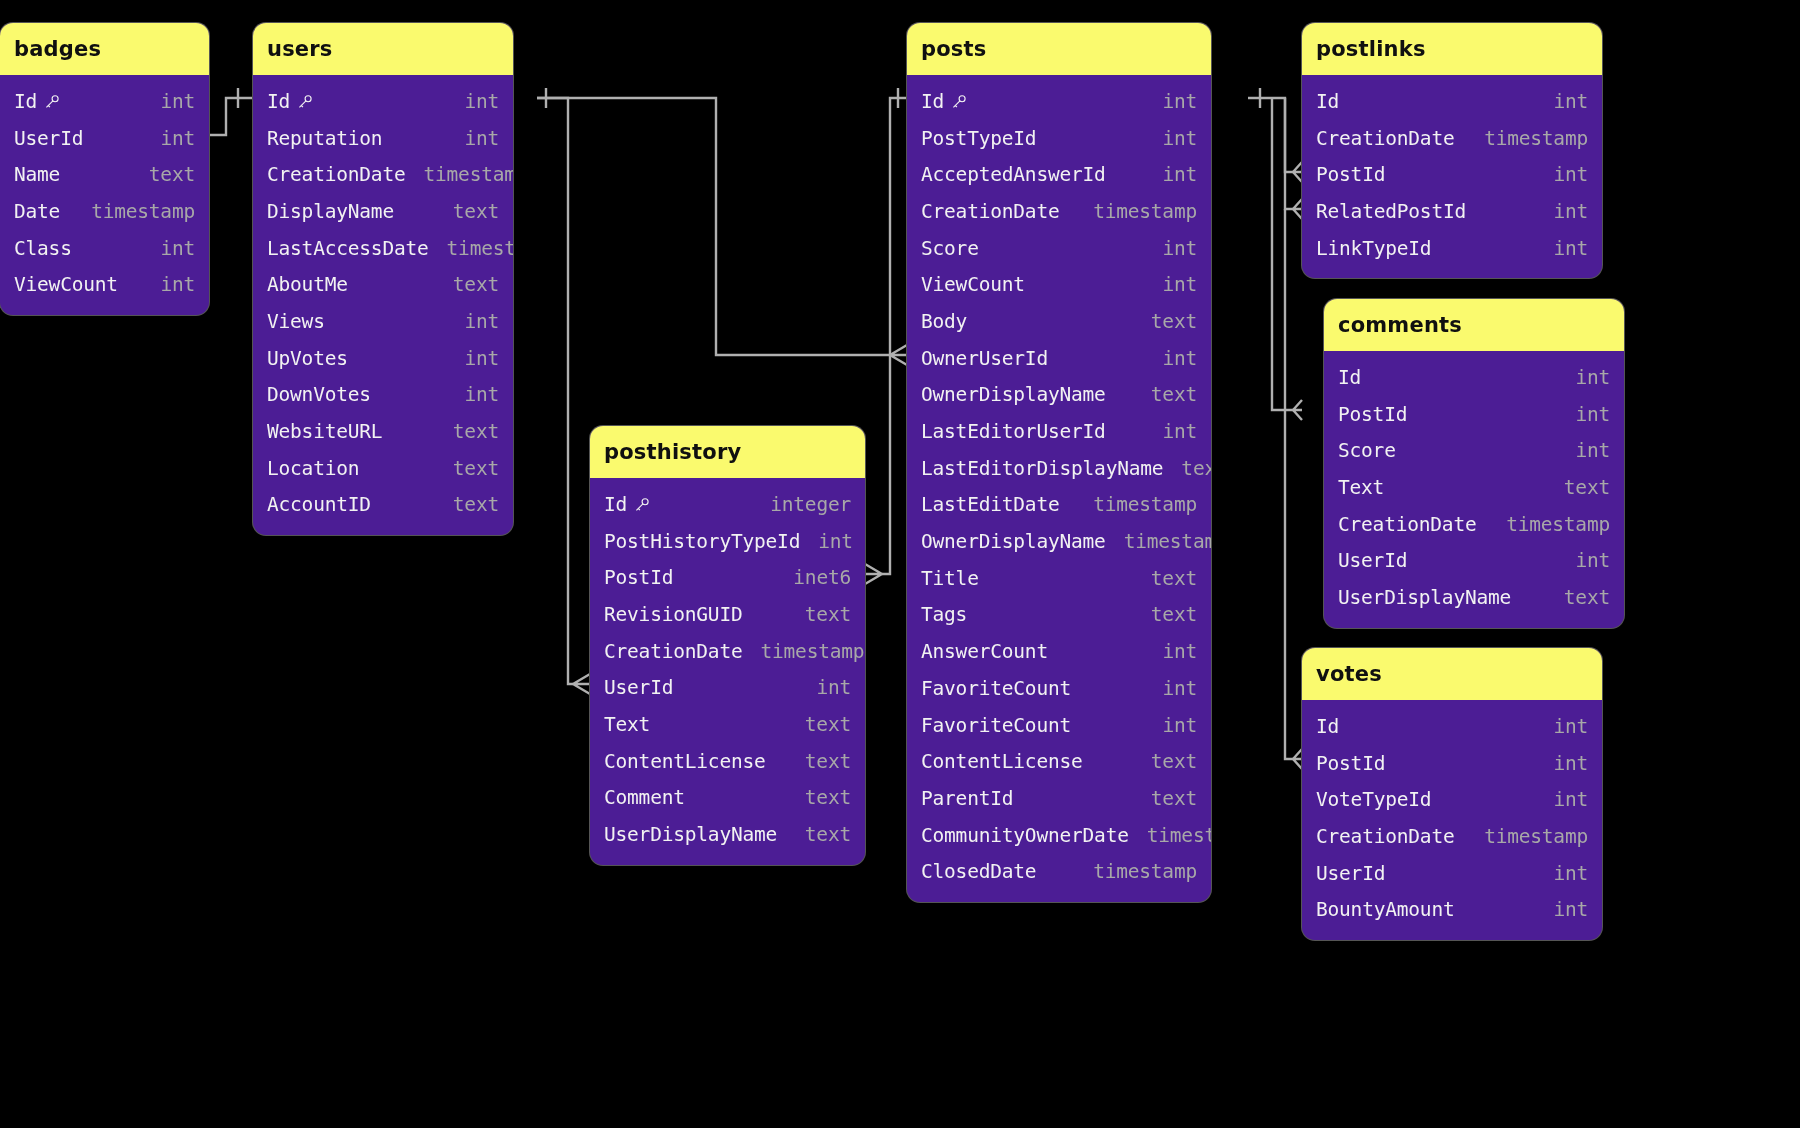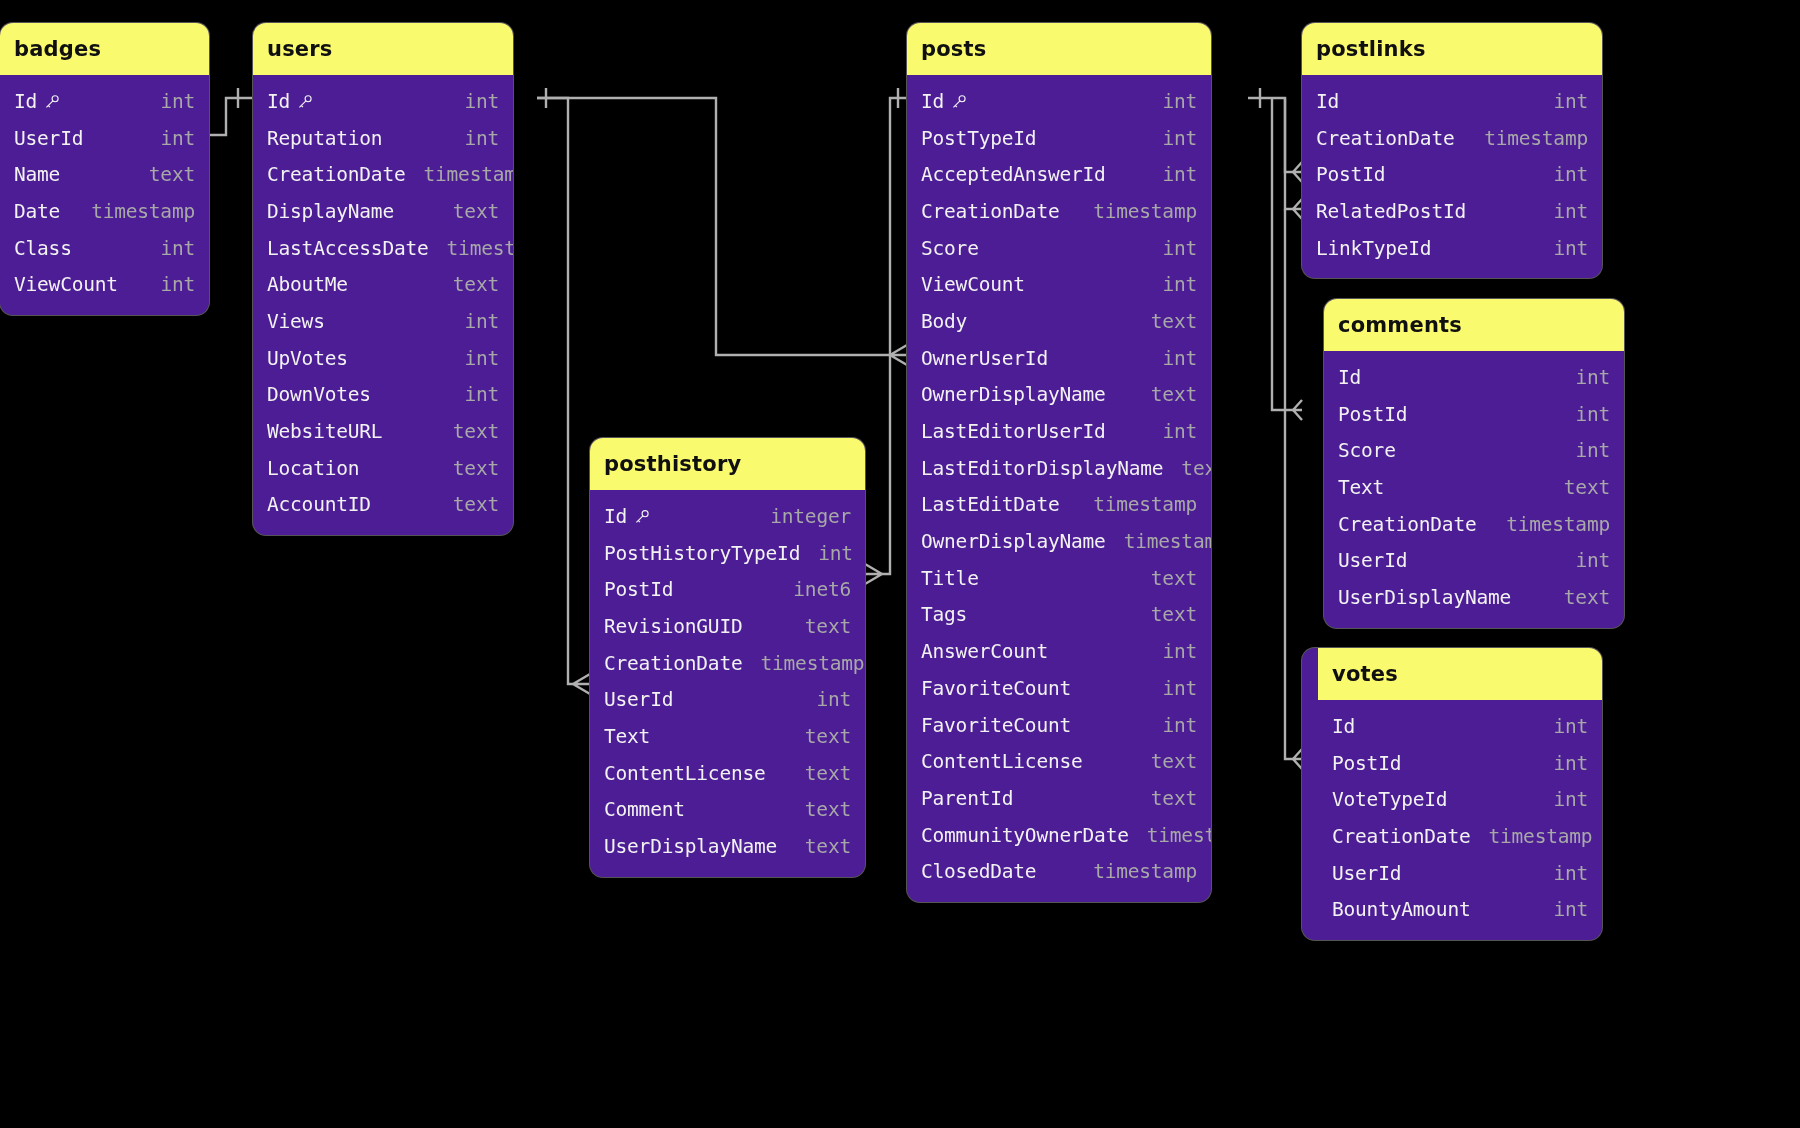--- a/index.html
+++ b/index.html
@@ -263,21 +263,21 @@
           <span class="field-type">text</span>
         </div>
         <div class="field-row">
           <span class="field-name">
             <span>AccountID</span>
           </span>
           <span class="field-type">text</span>
         </div>
       </div>
     </div>
-    <div class="table-card" style="left: 590px; top: 426px; width: 275px; margin-top: 12px;">
+    <div class="table-card" style="left: 590px; top: 426px; width: 275px;">
       <div class="table-header">posthistory</div>
       <div class="table-body">
         <div class="field-row">
           <span class="field-name">
             <span>Id</span>
             <span class="key-icon">
               <svg viewBox="0 0 16 16" width="16" height="16">
                 <g fill="none" stroke="#f2f2f2" stroke-width="1.15">
                   <circle cx="11.1" cy="4.7" r="3.0"></circle>
                   <path d="M8.9,6.9 L2.4,13.4"></path>
@@ -565,21 +565,21 @@
           <span class="field-type">int</span>
         </div>
         <div class="field-row">
           <span class="field-name">
             <span>UserDisplayName</span>
           </span>
           <span class="field-type">text</span>
         </div>
       </div>
     </div>
-    <div class="table-card" style="left: 1302px; top: 648px; width: 300px; padding-left: 16px;">
+    <div class="table-card" style="left: 1302px; top: 648px; width: 300px;">
       <div class="table-header">votes</div>
       <div class="table-body">
         <div class="field-row">
           <span class="field-name">
             <span>Id</span>
           </span>
           <span class="field-type">int</span>
         </div>
         <div class="field-row">
           <span class="field-name">

